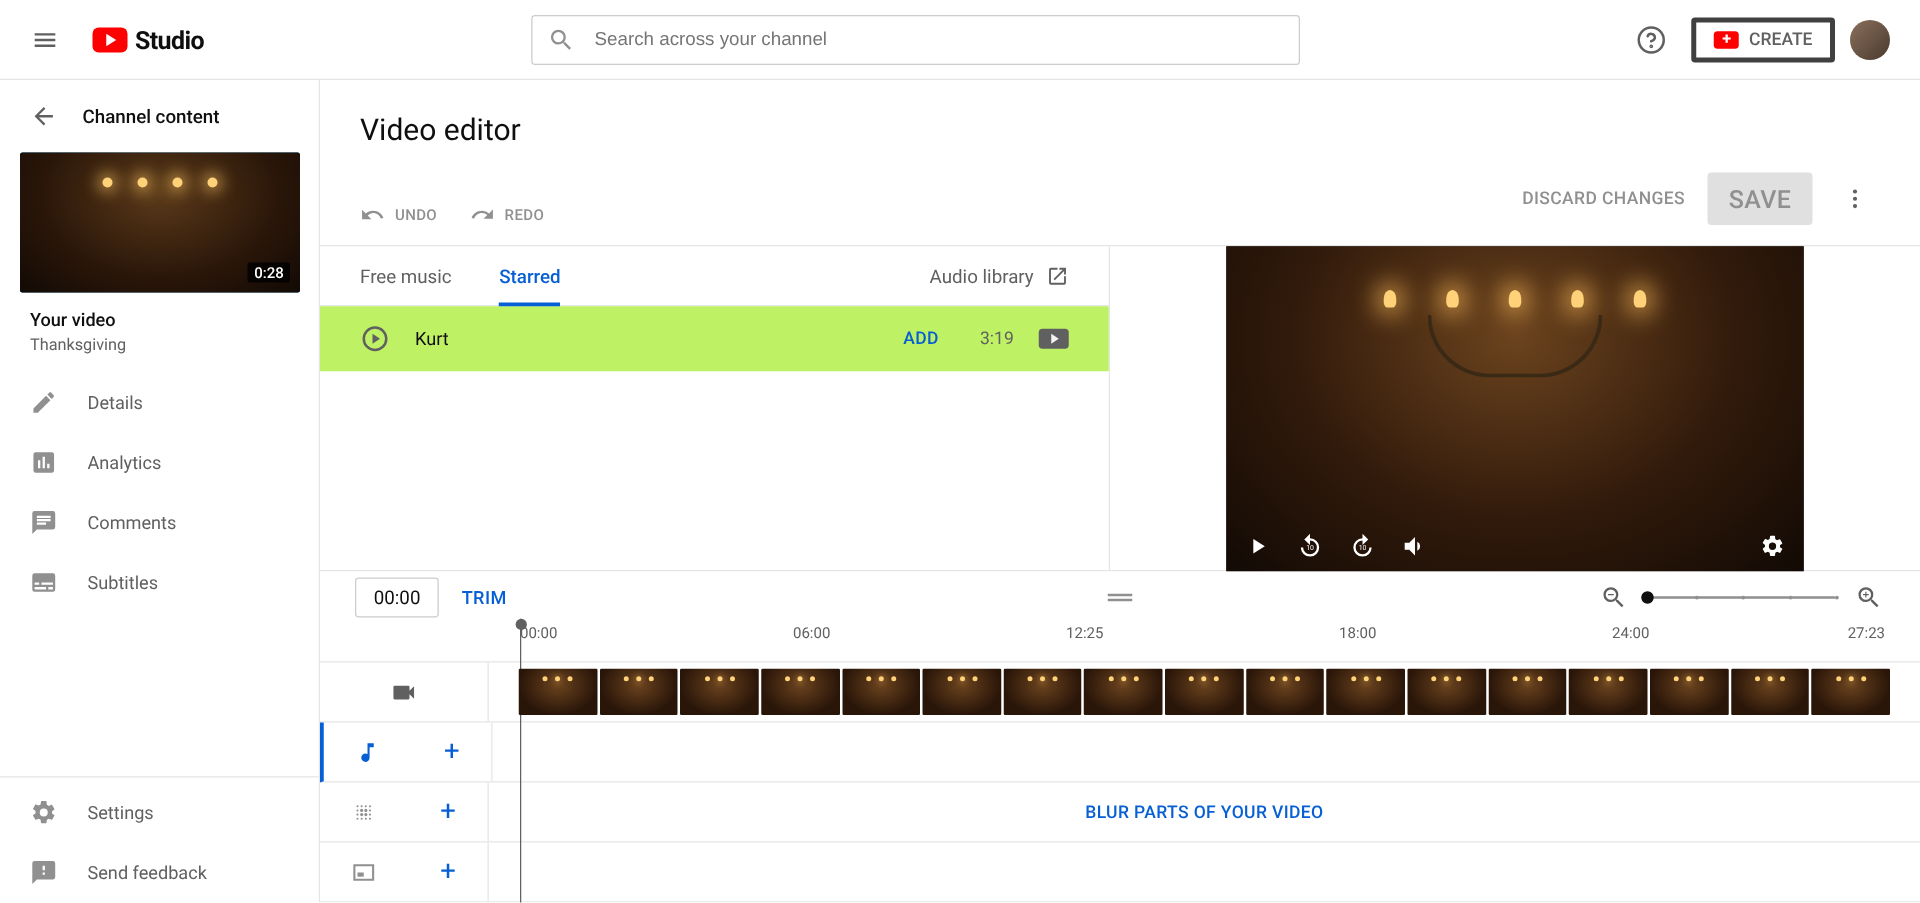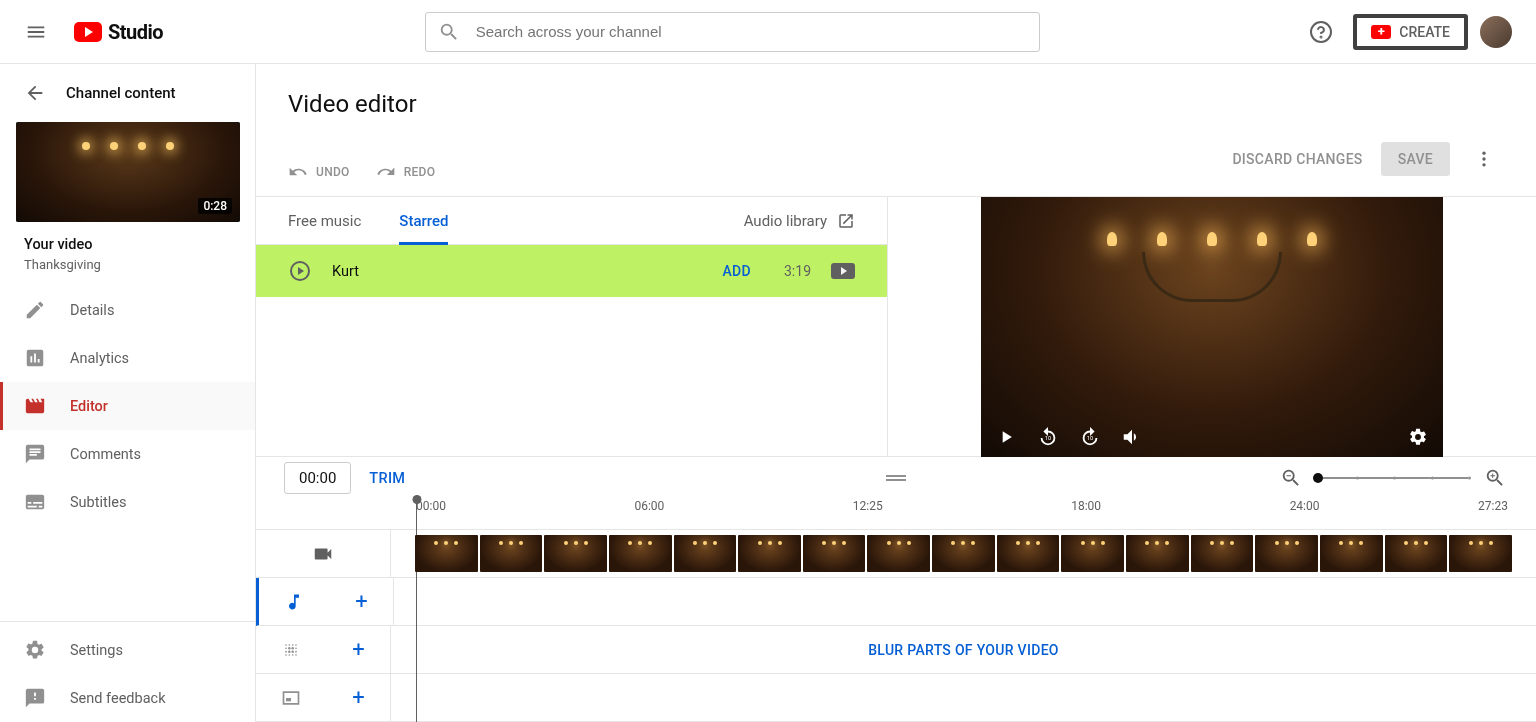--- a/index.html
+++ b/index.html
@@ -24,42 +24,42 @@
   .avatar { width: 32px; height: 32px; border-radius: 50%; background: linear-gradient(135deg, #8b6f5c, #4a3a2e); }
 
   
   .layout { display: flex; height: calc(722px - 64px); }
   .sidebar { width: 256px; border-right: 1px solid #e5e5e5; display: flex; flex-direction: column; }
   .main { flex: 1; display: flex; flex-direction: column; min-width: 0; }
 
   
   .back-row { display: flex; align-items: center; gap: 20px; padding: 18px 24px; cursor: pointer; }
   .back-row .lbl { font-size: 15px; font-weight: 500; }
-  .thumb { margin: 0 16px 14px; width: 224px; height: 100px; border-radius: 2px; position: relative; background: #0369a1; display:flex; align-items:center; justify-content:flex-start; }
+  .thumb { margin: 0 16px 14px; width: 224px; height: 112px; border-radius: 2px; position: relative; background: #0369a1; display:flex; align-items:center; justify-content:flex-start; }
   .thumb-img { width:100%; height:100%; border-radius:2px; background: radial-gradient(ellipse at 50% 30%, #5a3a1a 0%, #2a1609 60%, #120a05 100%); position:relative; overflow:hidden; }
   .lights { position:absolute; top:20px; left:50%; transform:translateX(-50%); display:flex; gap:20px; }
   .lights span { width:8px; height:8px; background:#ffd27a; border-radius:50%; box-shadow:0 0 12px 4px rgba(255,200,100,0.6); }
   .thumb .dur { position: absolute; bottom: 8px; right: 8px; background: rgba(0,0,0,0.8); color: #fff; font-size: 12px; font-weight: 500; padding: 1px 5px; border-radius: 2px; }
   .meta { padding: 0 24px 14px; }
   .meta .t1 { font-size: 14.5px; font-weight: 500; margin-bottom: 4px; }
   .meta .t2 { font-size: 13px; color: #606060; }
   .nav { flex: 1; overflow: auto; }
   .nav-item { display: flex; align-items: center; gap: 24px; height: 48px; padding: 0 24px; cursor: pointer; color: #606060; }
   .nav-item.active { color: #c4302b; background: #f9f9f9; border-left: 3px solid #c4302b; padding-left: 21px; }
   .nav-item .nlabel { font-size: 14.5px; font-weight: 400; }
   .nav-item.active .nlabel { font-weight: 500; }
   .sidebar-footer { border-top: 1px solid #e5e5e5; padding-top: 4px; }
 
   
   .page-title { font-size: 24px; font-weight: 400; padding: 26px 32px 18px; }
   .toolbar { display: flex; align-items: center; padding: 0 32px 14px; border-bottom: 1px solid #e5e5e5; }
   .tbtn { display: flex; align-items: center; gap: 8px; color: #909090; font-size: 12px; font-weight: 500; cursor: pointer; margin-right: 26px; letter-spacing: 0.3px; margin-top: 26px; }
   .toolbar .spacer { flex: 1; }
   .discard { color: #909090; font-weight: 500; font-size: 14px; margin-right: 18px; cursor: pointer; letter-spacing: 0.3px; }
-  .save { background: #e0e0e0; color: #909090; font-weight: 500; font-size: 14px; padding: 9px 17px; border-radius: 3px; letter-spacing: 0.3px; }
+  .save { background: #e0e0e0; color: #909090; font-weight: 500; font-size: 20px; padding: 9px 17px; border-radius: 3px; letter-spacing: 0.3px; }
   .kebab { margin-left: 14px; }
 
   
   .midrow { display: flex; border-bottom: 1px solid #e5e5e5; height: 260px; }
   .left-panel { width: 632px; border-right: 1px solid #e5e5e5; display: flex; flex-direction: column; }
   .tabs { display: flex; align-items: center; height: 48px; padding: 0 32px; gap: 38px; border-bottom: 1px solid #e5e5e5; }
   .tab { color: #606060; font-size: 15px; cursor: pointer; height: 48px; display: flex; align-items: center; position: relative; }
   .tab.active { color: #065fd4; font-weight: 500; }
   .tab.active::after { content: ""; position: absolute; bottom: 0; left: 0; right: 0; height: 3px; background: #065fd4; }
   .tabs .tspacer { flex: 1; }
@@ -179,26 +179,20 @@
         <svg width="22" height="22" viewBox="0 0 24 24" fill="#909090">
             <path d="M3 17.25V21h3.75L17.81 9.94l-3.75-3.75zM20.71 7.04a1 1 0 000-1.41l-2.34-2.34a1 1 0 00-1.41 0l-1.83 1.83 3.75 3.75z"></path>
           </svg>
         <span class="nlabel">Details</span>
       </div>
       <div class="nav-item">
         <svg width="22" height="22" viewBox="0 0 24 24" fill="#909090">
             <path d="M19 3H5a2 2 0 00-2 2v14a2 2 0 002 2h14a2 2 0 002-2V5a2 2 0 00-2-2zM9 17H7v-7h2zm4 0h-2V7h2zm4 0h-2v-4h2z"></path>
           </svg>
         <span class="nlabel">Analytics</span>
-      </div>
-      <div class="nav-item active">
-        <svg width="22" height="22" viewBox="0 0 24 24" fill="#c4302b">
-            <path d="M18 4l2 4h-3l-2-4h-2l2 4h-3l-2-4H8l2 4H7L5 4H4a2 2 0 00-2 2v12a2 2 0 002 2h16a2 2 0 002-2V4z"></path>
-          </svg>
-        <span class="nlabel">Editor</span>
       </div>
       <div class="nav-item">
         <svg width="22" height="22" viewBox="0 0 24 24" fill="#909090">
             <path d="M20 2H4a2 2 0 00-2 2v18l4-4h14a2 2 0 002-2V4a2 2 0 00-2-2zM6 9h12v2H6zm8 5H6v-2h8zm4-6H6V6h12z"></path>
           </svg>
         <span class="nlabel">Comments</span>
       </div>
       <div class="nav-item">
         <svg width="22" height="22" viewBox="0 0 24 24" fill="#909090">
             <path d="M20 4H4a2 2 0 00-2 2v12a2 2 0 002 2h16a2 2 0 002-2V6a2 2 0 00-2-2zM4 12h4v2H4zm10 6H4v-2h10zm6 0h-4v-2h4zm0-4H10v-2h10z"></path>

